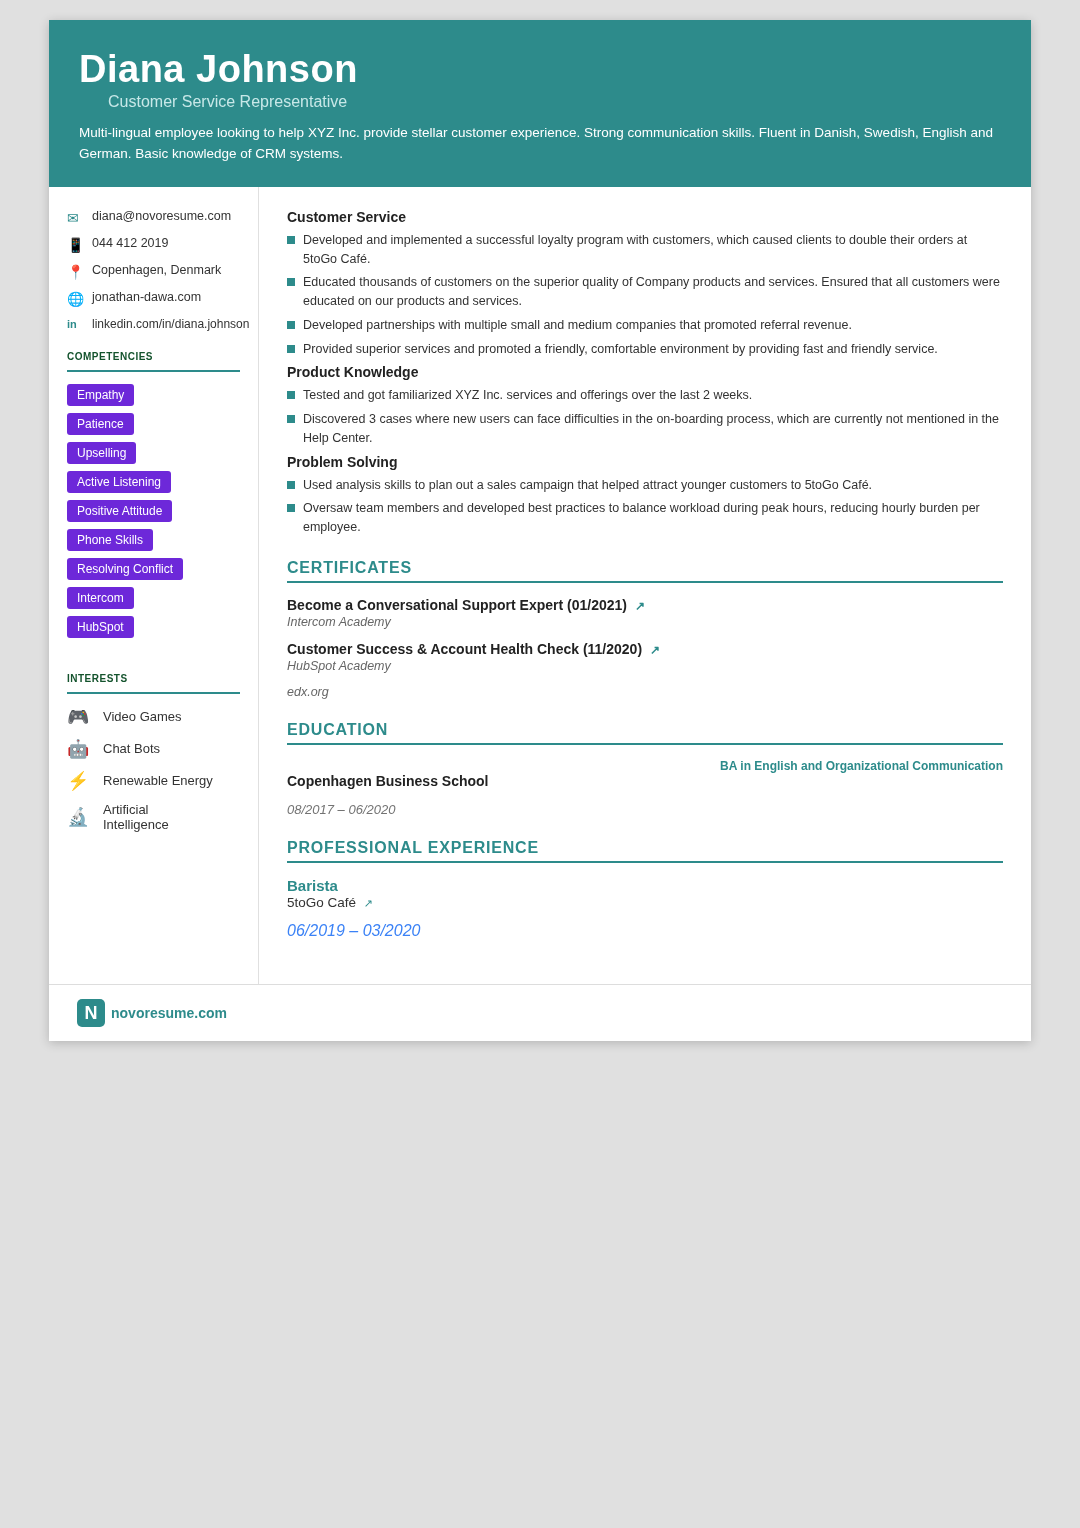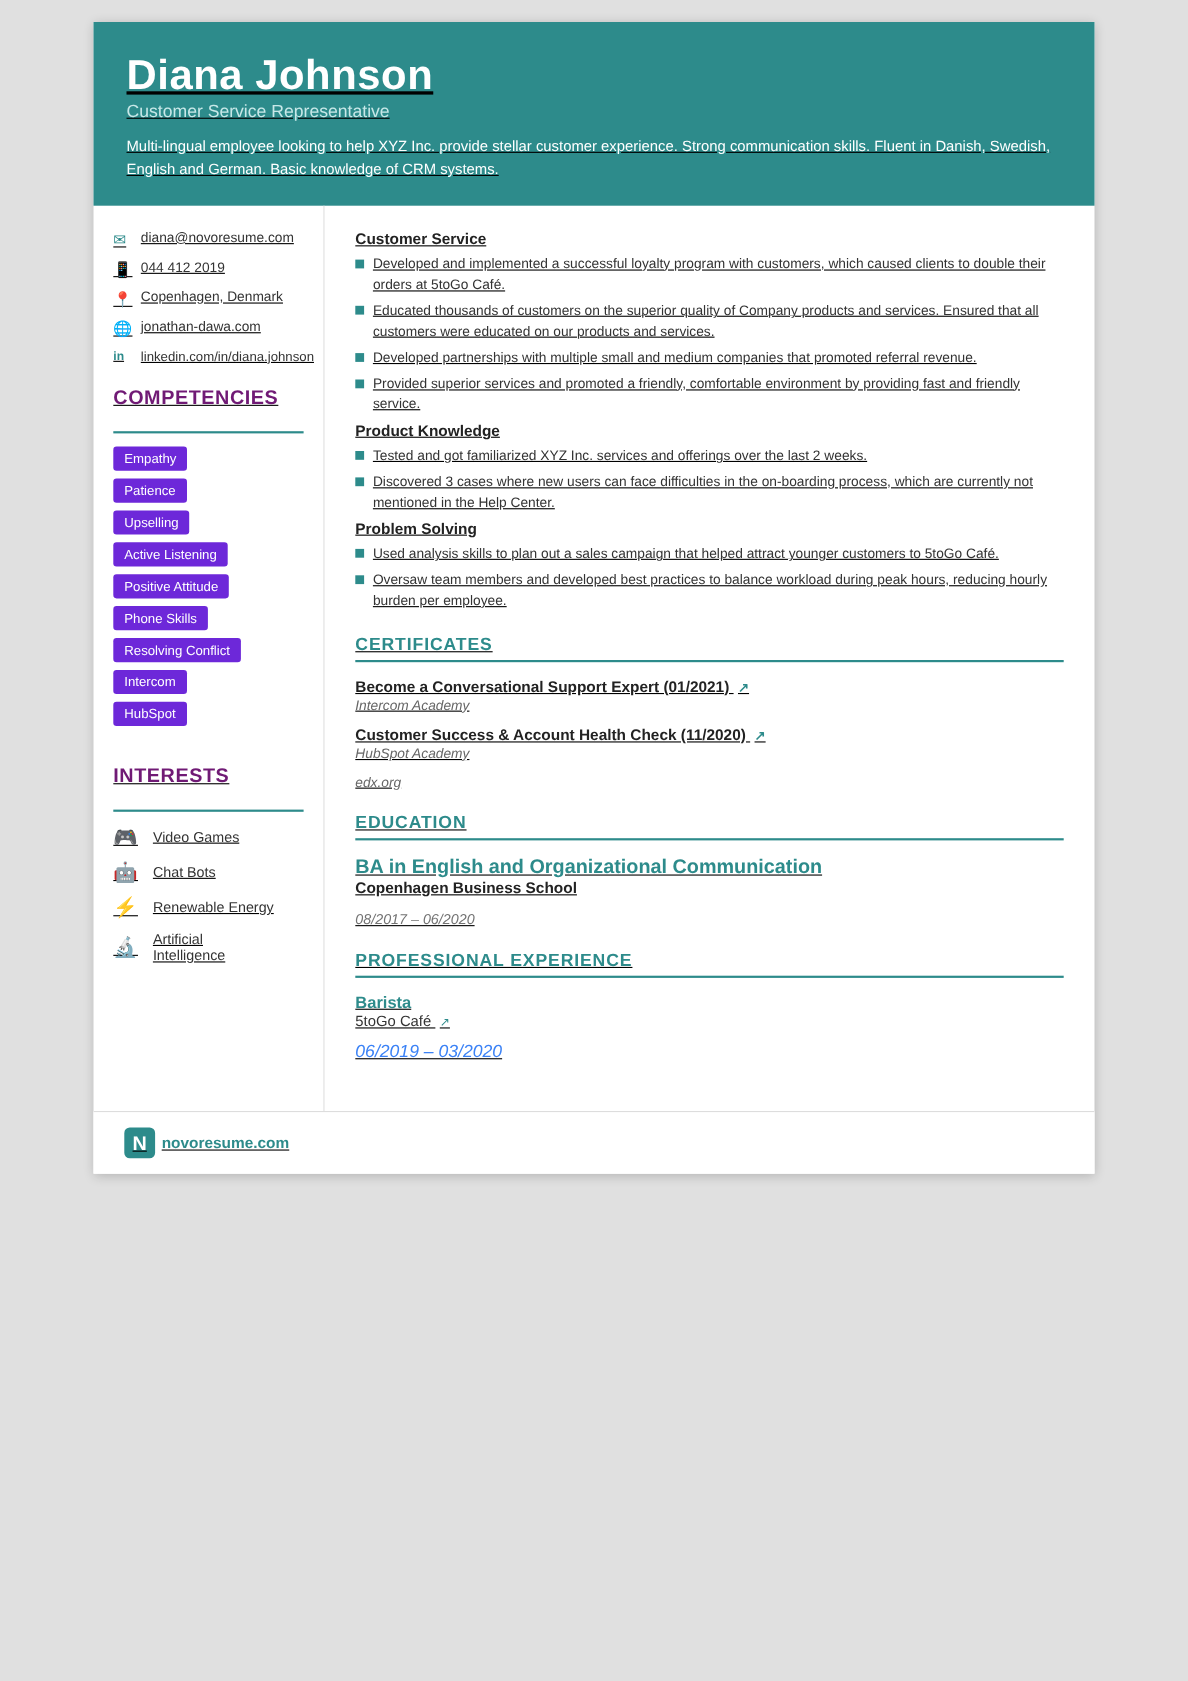--- a/index.html
+++ b/index.html
@@ -4,40 +4,40 @@
   <style>
     * { margin: 0; padding: 0; box-sizing: border-box; }
     body {
       font-family: Arial, sans-serif;
       background: #e0e0e0;
       display: flex;
       justify-content: center;
       padding: 20px;
     }
     .resume {
-      width: 910px;
+      width: 982px;
       background: #fff;
       box-shadow: 0 2px 10px rgba(0,0,0,0.2);
-      text-decoration: underline;
     }
     .header {
       background: #2d8b8b;
       padding: 28px 30px 22px 30px;
     }
     .header-name {
       font-size: 38px;
       font-weight: bold;
       color: #fff;
       letter-spacing: 0.5px;
     }
     .header-title {
       font-size: 16px;
       color: #c8e8e8;
       margin-top: 2px;
       font-weight: normal;
+      margin-left: 29px;
     }
     .header-summary {
       font-size: 13.5px;
       color: #fff;
       margin-top: 12px;
       line-height: 1.55;
     }
     .body {
       display: flex;
       flex-direction: row;
@@ -61,27 +61,27 @@
     }
     .contact-icon {
       width: 18px;
       min-width: 18px;
       margin-right: 7px;
       color: #2d8b8b;
       font-size: 14px;
       margin-top: 1px;
     }
     .section-title-sidebar {
-      font-size: 18px;
-      font-weight: bold;
-      color: #701a75;
+      font-size: 10px;
+      font-weight: bold;
+      color: #14532d;
       text-transform: uppercase;
       letter-spacing: 0.5px;
       border-bottom: 2px solid #2d8b8b;
-      padding-bottom: 20px;
+      padding-bottom: 8px;
       margin-bottom: 12px;
       margin-top: 20px;
     }
     .competency-tag {
       display: inline-block;
       background: #6d28d9;
       color: #fff;
       font-size: 12px;
       padding: 4px 10px;
       border-radius: 3px;
@@ -154,23 +154,24 @@
       font-size: 12px;
       margin-left: 4px;
     }
     .cert-org {
       font-size: 12.5px;
       color: #666;
       font-style: italic;
       margin-top: 2px;
     }
     .edu-degree {
-      font-size: 18px;
-      font-weight: bold;
-      color: #2d8b8b;
+      font-size: 12px;
+      font-weight: bold;
+      color: #2d8b8b;
+      text-align: right;
     }
     .edu-school {
       font-size: 14px;
       font-weight: bold;
       color: #222;
     }
     .edu-dates {
       font-size: 13px;
       color: #737373;
       font-style: italic;

